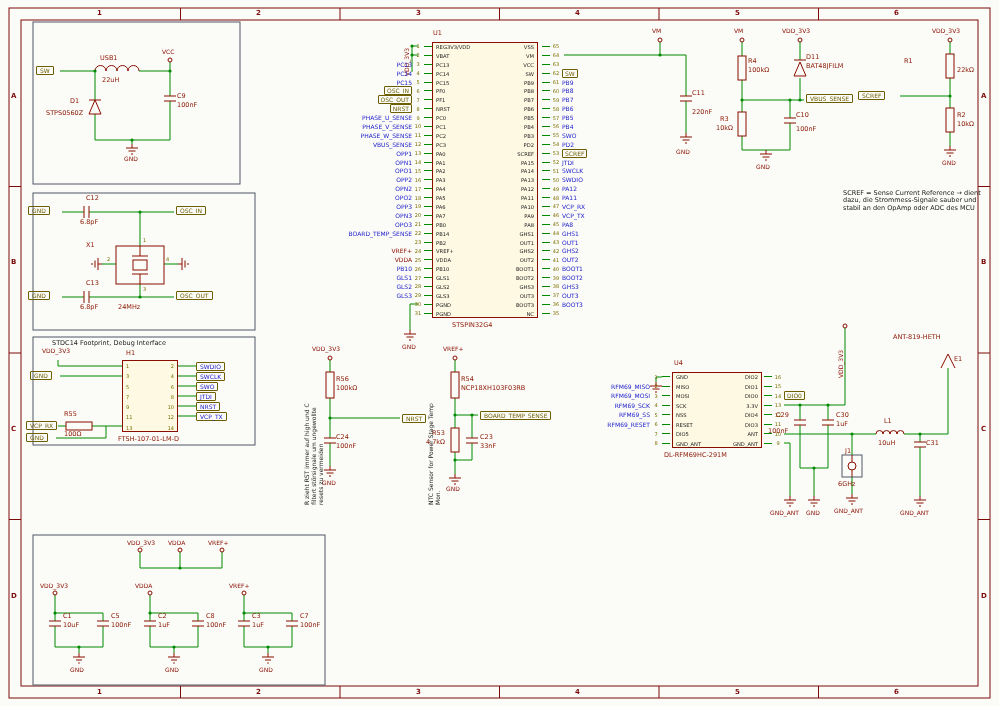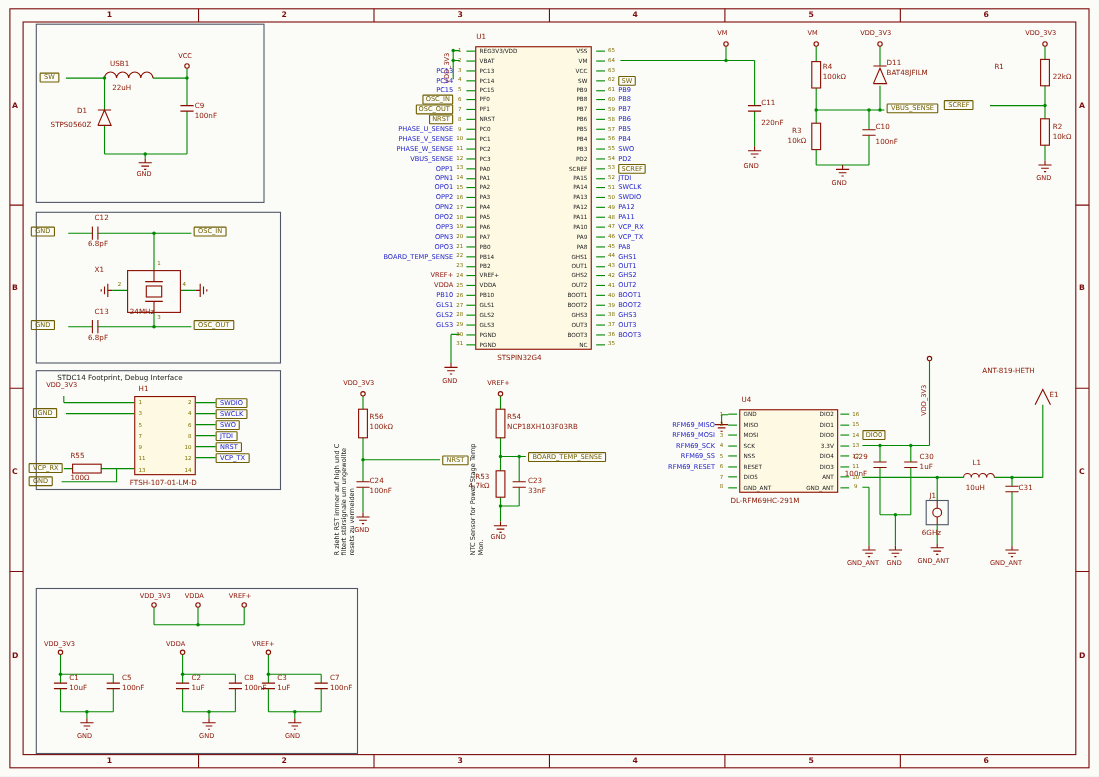--- a/index.html
+++ b/index.html
@@ -53,21 +53,21 @@
   .u4-body{left:672px;top:372px;width:90px;height:76px}
   .h1-body{left:122px;top:360px;width:56px;height:72px}
   .ncol{display:flex;flex-direction:column}
   .nm{display:block;font-size:5.2px;color:#222;height:8.9px;line-height:8.9px}
   .u4-body .nm{height:9.5px;line-height:9.5px}
   .h1-body .nm{height:10.28px;line-height:10.28px;color:#7c6e00;font-size:5px}
   .nml{padding-left:3px}
   .nmr{padding-right:3px;text-align:right}
   
   .dgroup{position:absolute;top:583px;width:96px;height:110px}
-  .dgroup:nth-child(1){left:38px}.dgroup:nth-child(2){left:149px}.dgroup:nth-child(3){left:227px}
+  .dgroup:nth-child(1){left:38px}.dgroup:nth-child(2){left:133px}.dgroup:nth-child(3){left:227px}
   .dgroup svg{position:absolute;left:0;top:0}
   .dgroup .t{position:absolute}
 </style>
 </head>
 <body>
 
 <div id="stage">
 
   <svg class="master" width="999" height="706">
     <defs>
@@ -245,21 +245,21 @@
   <span class="t ref" style="left:46px;top:110px">STPS0560Z</span>
   <span class="t ref" style="left:177px;top:93px">C9</span>
   <span class="t ref" style="left:177px;top:102px">100nF</span>
   <span class="t pwr" style="left:124px;top:156px">GND</span>
 
   <span class="t hl" style="left:28px;top:206px">GND</span>
   <span class="t ref" style="left:86px;top:195px">C12</span>
   <span class="t ref" style="left:80px;top:219px">6.8pF</span>
   <span class="t hl" style="left:176px;top:206px">OSC_IN</span>
   <span class="t ref" style="left:86px;top:242px">X1</span>
-  <span class="t ref" style="left:118px;top:280px">24MHz</span>
+  <span class="t ref" style="left:118px;top:304px">24MHz</span>
   <span class="t pn" style="left:143px;top:238px">1</span>
   <span class="t pn" style="left:107px;top:257px">2</span>
   <span class="t pn" style="left:143px;top:287px">3</span>
   <span class="t pn" style="left:166px;top:257px">4</span>
   <span class="t hl" style="left:28px;top:291px">GND</span>
   <span class="t ref" style="left:86px;top:280px">C13</span>
   <span class="t ref" style="left:80px;top:304px">6.8pF</span>
   <span class="t hl" style="left:176px;top:291px">OSC_OUT</span>
 
   <span class="t note" style="left:52px;top:340px">STDC14 Footprint, Debug Interface</span>
@@ -772,20 +772,21 @@
   <span class="t ref" style="left:796px;top:126px">100nF</span>
   <span class="t pwr" style="left:756px;top:164px">GND</span>
 
   <span class="t pwr" style="left:932px;top:28px">VDD_3V3</span>
   <span class="t ref" style="left:904px;top:58px">R1</span>
   <span class="t ref" style="left:957px;top:67px">22kΩ</span>
   <span class="t hl" style="left:858px;top:91px">SCREF</span>
   <span class="t ref" style="left:957px;top:112px">R2</span>
   <span class="t ref" style="left:957px;top:121px">10kΩ</span>
   <span class="t pwr" style="left:942px;top:160px">GND</span>
+  <div class="t note" style="left:843px;top:190px;width:150px">SCREF = Sense Current Reference → dient dazu, die Strommess-Signale sauber und stabil an den OpAmp oder ADC des MCU</div>
 
   <span class="t pwr" style="left:312px;top:346px">VDD_3V3</span>
   <span class="t ref" style="left:336px;top:376px">R56</span>
   <span class="t ref" style="left:336px;top:385px">100kΩ</span>
   <span class="t hl" style="left:402px;top:414px">NRST</span>
   <span class="t ref" style="left:336px;top:434px">C24</span>
   <span class="t ref" style="left:336px;top:443px">100nF</span>
   <span class="t pwr" style="left:322px;top:480px">GND</span>
   <div class="vnote" style="left:304px;top:505px;width:110px">R zieht RST immer auf high und C filtert störsignale um ungewollte resets zu vermeiden</div>
 

